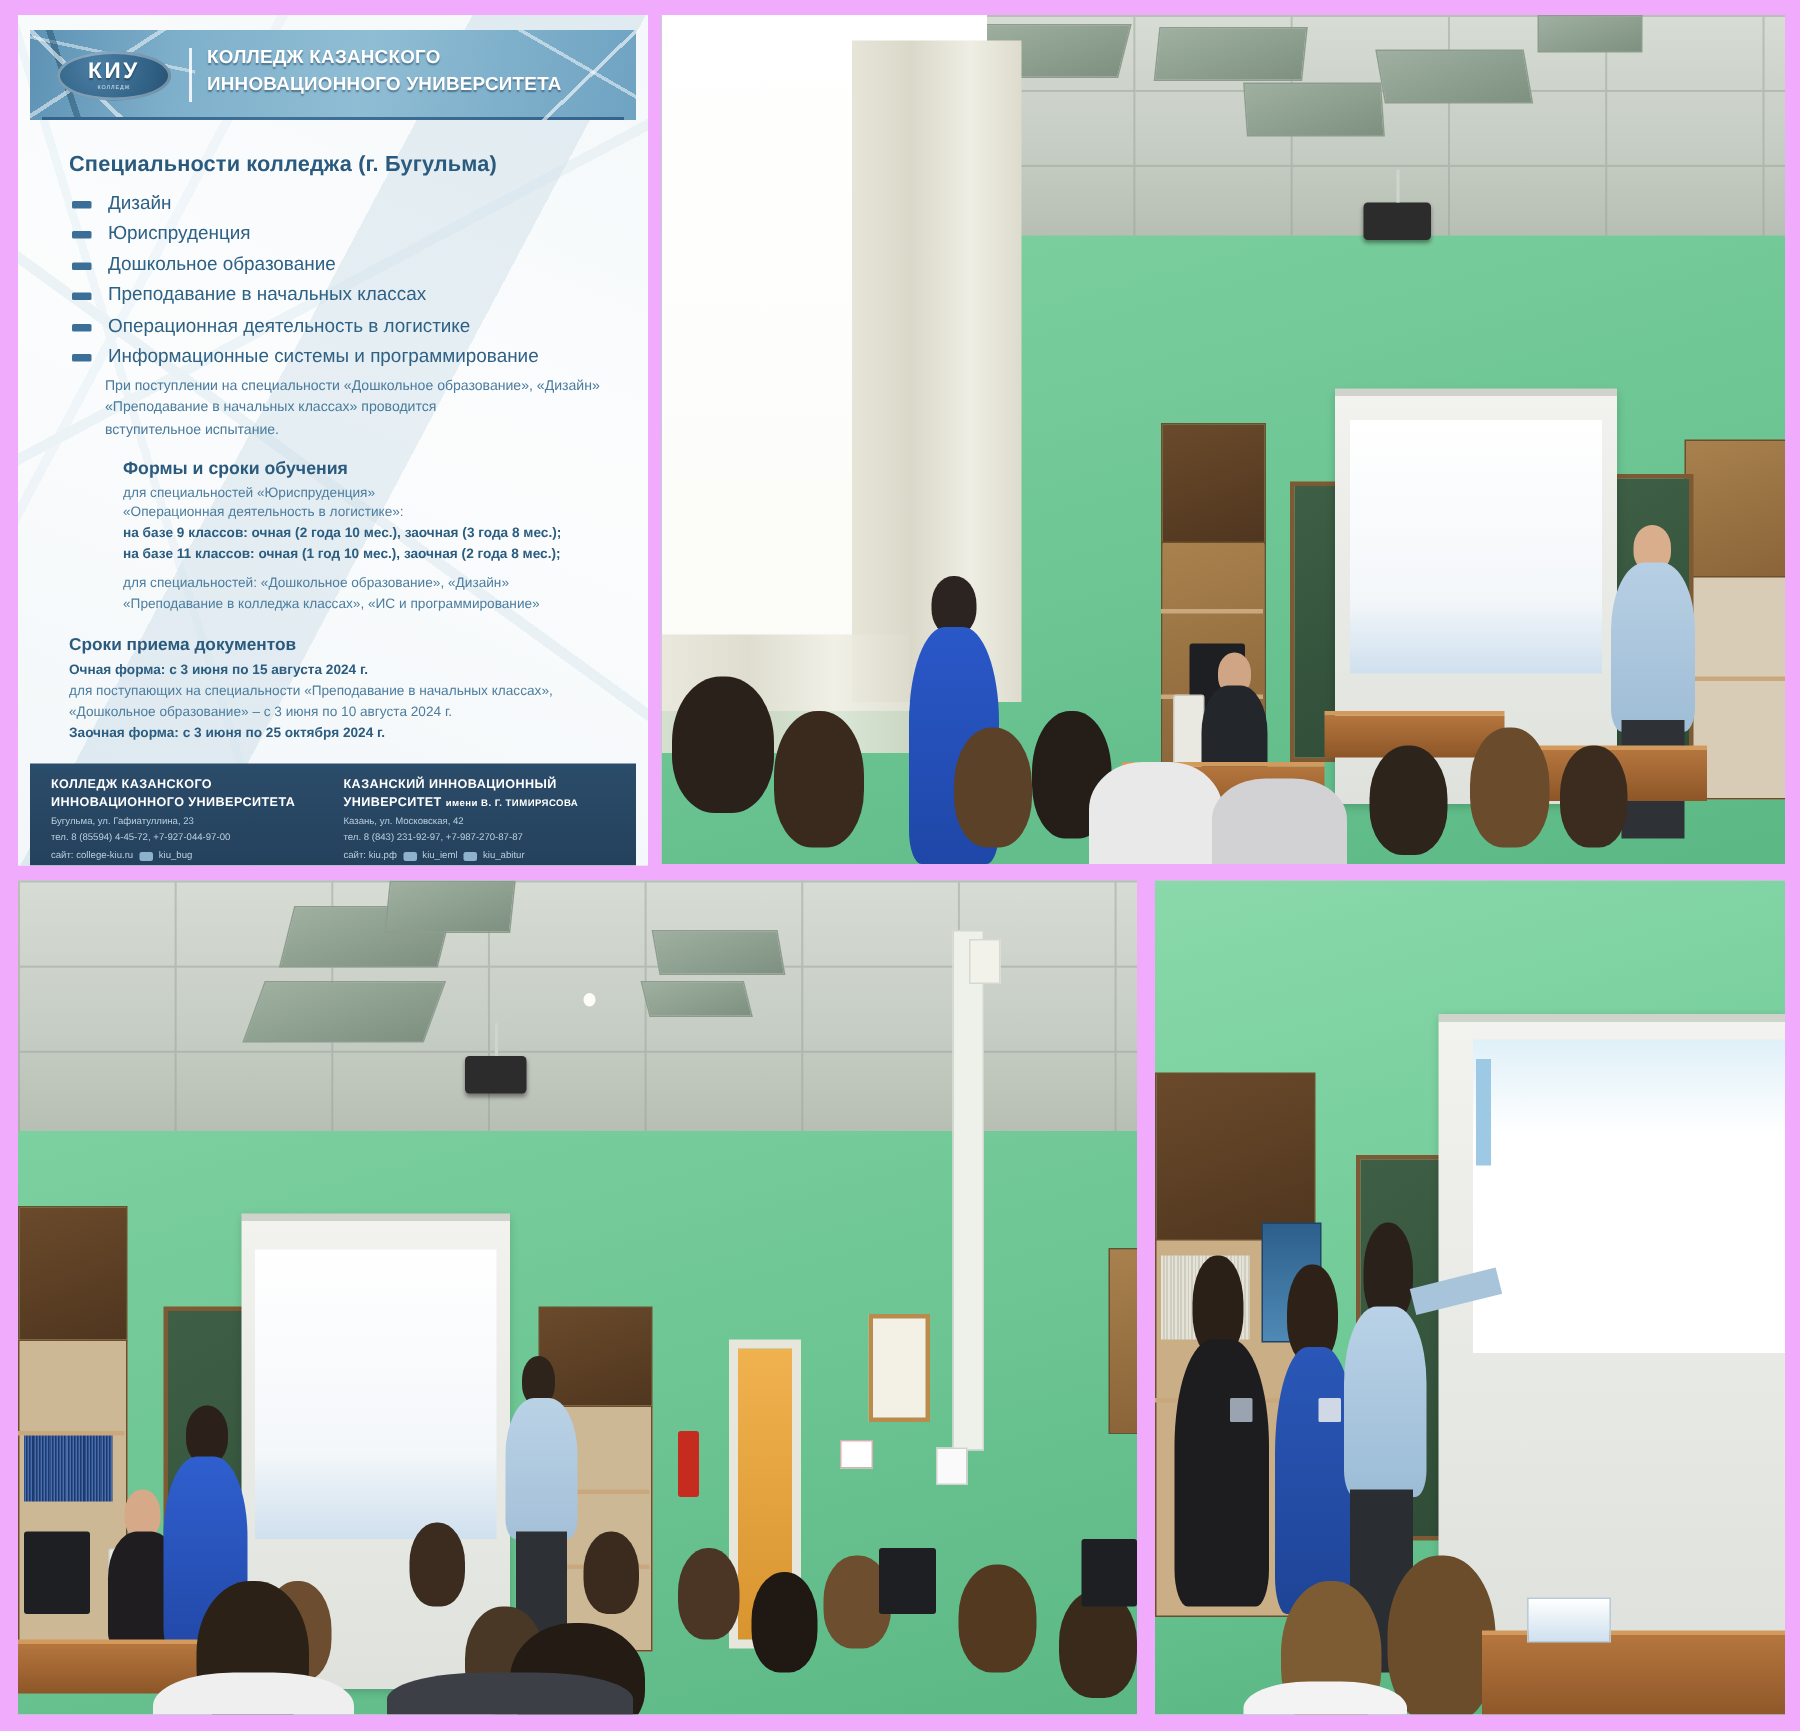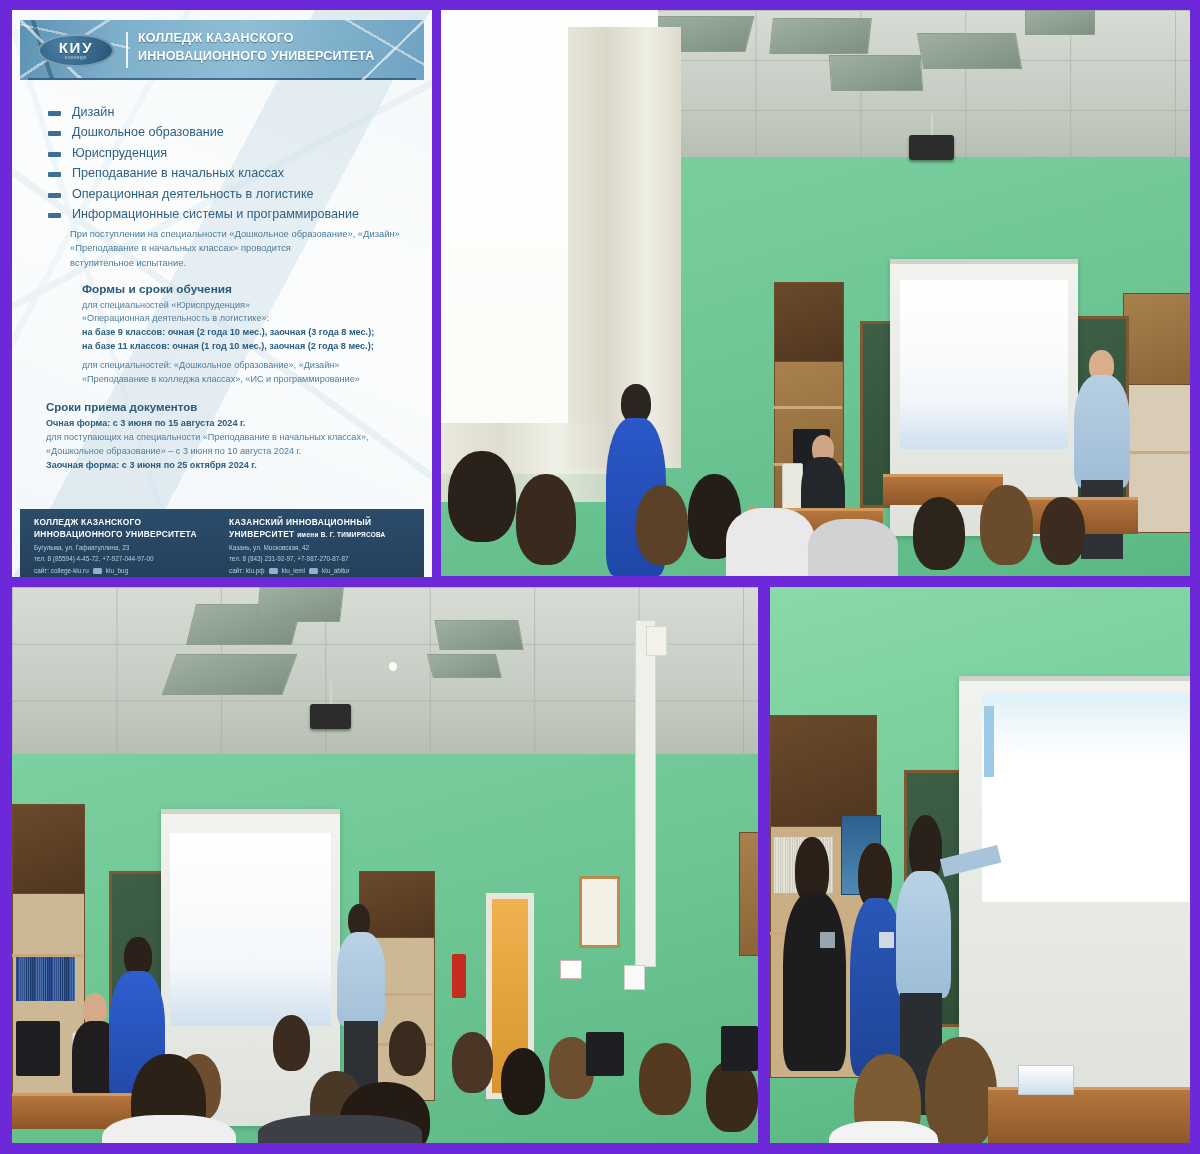--- a/index.html
+++ b/index.html
@@ -2,21 +2,21 @@
 <html><head>
 <meta charset="utf-8">
 <style>
   html,body{margin:0;padding:0;}
   body{
     width:1200px;height:1154px;
     background:#2ee600;
     font-family:"Liberation Sans",sans-serif;
     overflow:hidden;
   }
-  .collage{position:relative;width:1200px;height:1154px;background:#6d28d9;}
+  .collage{position:relative;width:1200px;height:1154px;background:#f0abfc;}
 
   
   .panel{position:absolute;overflow:hidden;background:#cfd6d2;}
 
   
   #poster{left:12px;top:10px;width:420px;height:567px;background:#e9eef0;}
   .poster-bg{
     position:absolute;inset:0;
     background:
       linear-gradient(118deg,rgba(255,255,255,.55) 0 42%,rgba(214,228,236,.5) 42% 58%,rgba(255,255,255,.5) 58% 100%),
@@ -166,24 +166,25 @@
         </div>
         <div class="hdr-div"></div>
         <div class="hdr-txt">
           <div>КОЛЛЕДЖ КАЗАНСКОГО</div>
           <div>ИННОВАЦИОННОГО УНИВЕРСИТЕТА</div>
         </div>
         <div class="hdr-lic">Лицензия Министерства РТ Серия 16Л01 № 0000796 от 29.05.2015. Государственная аккредитация МО и Н РТ Серия 16А01 № 0000245 от 26.05.2021</div>
       </div>
 
       <div class="body-txt">
+        <div class="sec-title">Специальности колледжа (г. Бугульма)</div>
         <ul class="spec">
           <li>Дизайн</li>
+          <li>Юриспруденция</li>
           <li>Дошкольное образование</li>
-          <li>Юриспруденция</li>
           <li>Преподавание в начальных классах</li>
           <li>Операционная деятельность в логистике</li>
           <li>Информационные системы и программирование</li>
         </ul>
         <div class="note-blk">
           <div>При поступлении на специальности «Дошкольное образование», «Дизайн»</div>
           <div>«Преподавание в начальных классах» проводится</div>
           <div>вступительное испытание.</div>
         </div>
 

